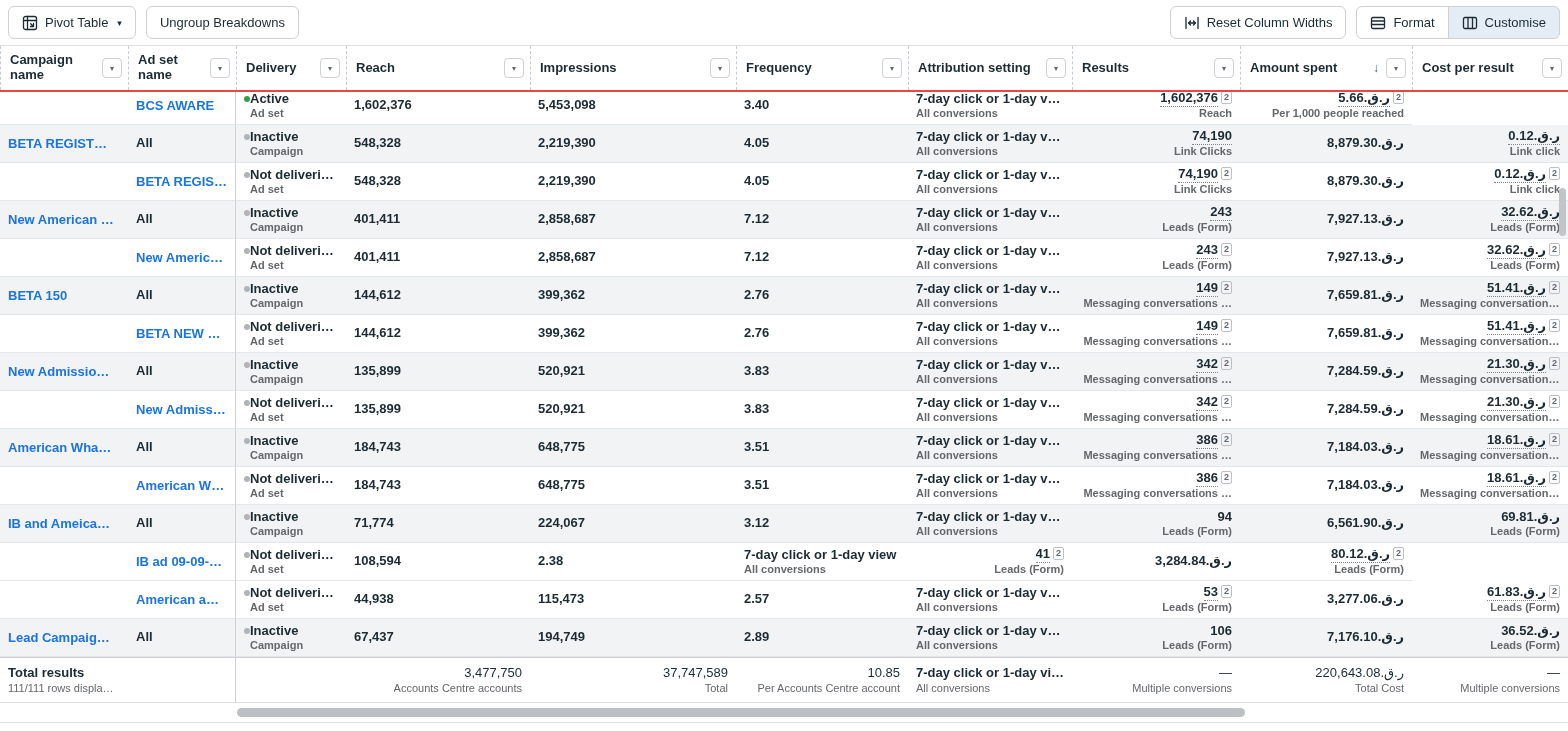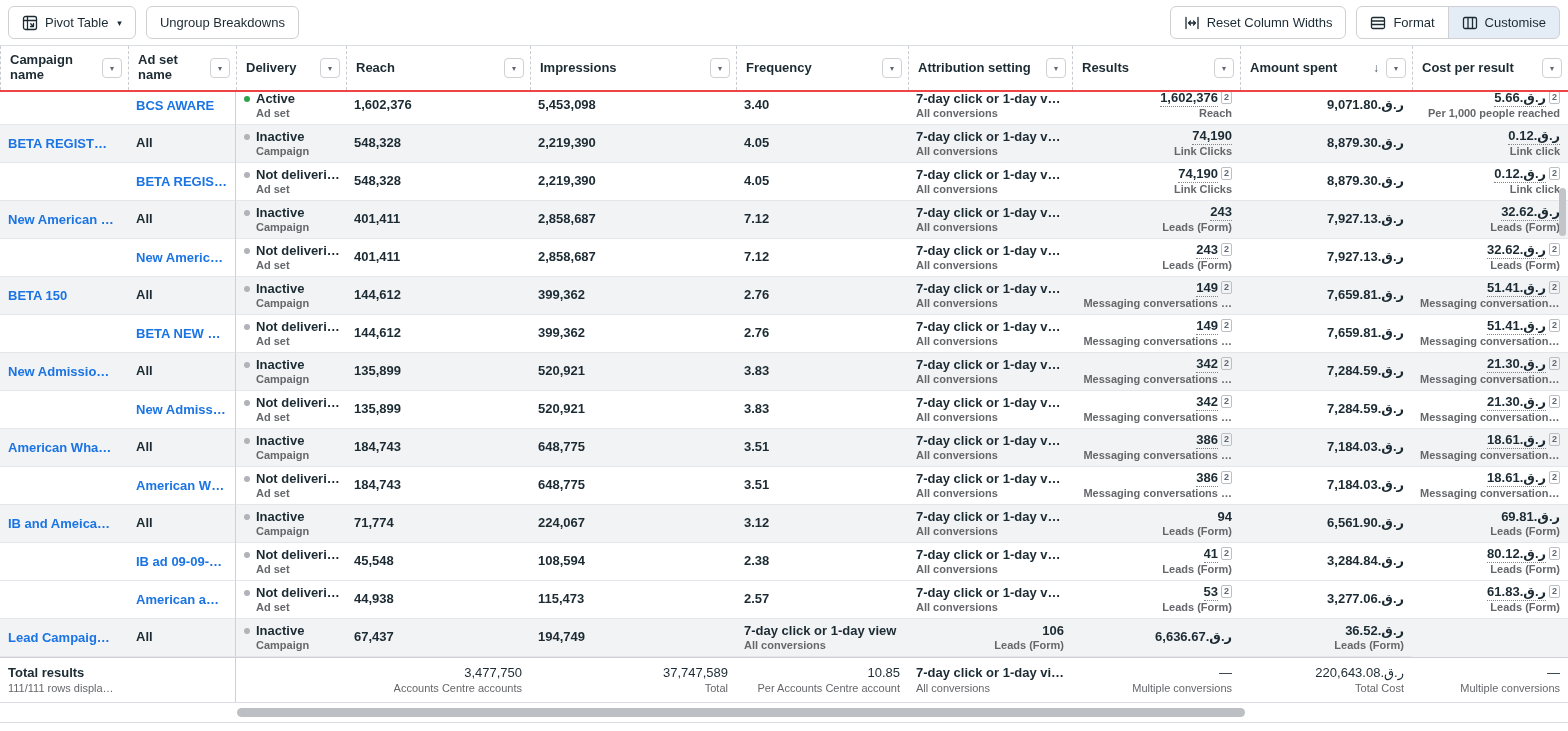--- a/index.html
+++ b/index.html
@@ -38,21 +38,21 @@
   .row:first-child { margin-top:-5px; }
   .row.shaded { background:var(--row-shade,#f2f3f5); }
   .cell { border-bottom:1px solid #e4e6eb; padding:3px 8px; display:flex; flex-direction:column;
           justify-content:center; overflow:hidden; }
   .cell.c1 { border-right:1px solid #ced0d4; }
   .cell.right { align-items:flex-end; text-align:right; }
   .main { font-size:13px; line-height:1.25; color:#1c2b33; white-space:nowrap; overflow:hidden; text-overflow:ellipsis; max-width:100%; }
   .sub { font-size:11px; line-height:1.25; color:#65676b; white-space:nowrap; overflow:hidden; text-overflow:ellipsis; max-width:100%; }
   .link { font-size:13px; color:var(--link-blue,#1b74e4); white-space:nowrap; overflow:hidden;
           text-overflow:ellipsis; max-width:100%; cursor:pointer; }
-  .dl { display:flex; align-items:flex-start; gap:6px; }
+  .dl { display:flex; align-items:flex-start; gap:0; }
   .dot { flex:none; width:6px; height:6px; border-radius:50%; margin-top:5px; }
   .dot.green { background:var(--active-green,#31a24c); }
   .dot.gray { background:var(--inactive-dot,#b0b3b8); }
   .val-line { display:flex; justify-content:flex-end; align-items:flex-start; gap:3px; max-width:100%; }
   .u { border-bottom:1px dotted #7f868c; }
   .money { unicode-bidi:bidi-override; direction:ltr; white-space:nowrap; }
   .note { flex:none; font-size:9px; line-height:11px; color:#606770; border:1px solid #bcc0c4;
           border-radius:2px; padding:0 2px; margin-top:1px; }
 
   
@@ -189,23 +189,20 @@
           <div class="sub">All conversions</div>
         </div>
         <div class="cell right">
           <div class="val-line">
             <span class="main u">1,602,376</span>
             <span class="note">2</span>
           </div>
           <div class="sub">Reach</div>
         </div>
         <div class="cell right">
-          <span class="main money">9,071.80.ق.ر</span>
-        </div>
-        <div class="cell right">
           <div class="val-line">
             <span class="main money u">5.66.ق.ر</span>
             <span class="note">2</span>
           </div>
           <div class="sub">Per 1,000 people reached</div>
         </div>
       </div>
       <div class="row shaded">
         <div class="cell c0">
           <span class="link">BETA REGIST…</span>
@@ -715,23 +712,20 @@
         <div class="cell c2">
           <div class="dl">
             <span class="dot gray"></span>
             <div>
               <div class="main">Not deliveri…</div>
               <div class="sub">Ad set</div>
             </div>
           </div>
         </div>
         <div class="cell num">
-          <span class="main">45,548</span>
-        </div>
-        <div class="cell num">
           <span class="main">108,594</span>
         </div>
         <div class="cell num">
           <span class="main">2.38</span>
         </div>
         <div class="cell">
           <div class="main">7-day click or 1-day view</div>
           <div class="sub">All conversions</div>
         </div>
         <div class="cell right">
@@ -812,32 +806,35 @@
               <div class="sub">Campaign</div>
             </div>
           </div>
         </div>
         <div class="cell num">
           <span class="main">67,437</span>
         </div>
         <div class="cell num">
           <span class="main">194,749</span>
         </div>
+        <div class="cell num">
+          <span class="main">2.89</span>
+        </div>
         <div class="cell">
           <div class="main">7-day click or 1-day view</div>
           <div class="sub">All conversions</div>
         </div>
         <div class="cell right">
           <div class="val-line">
             <span class="main">106</span>
           </div>
           <div class="sub">Leads (Form)</div>
         </div>
         <div class="cell right">
-          <span class="main money">6,636.67.ق.ر</span>
+          <span class="main money">7,176.10.ق.ر</span>
         </div>
         <div class="cell right">
           <div class="val-line">
             <span class="main money">36.52.ق.ر</span>
           </div>
           <div class="sub">Leads (Form)</div>
         </div>
       </div>
     </div>
   <div class="totals" id="totals">

